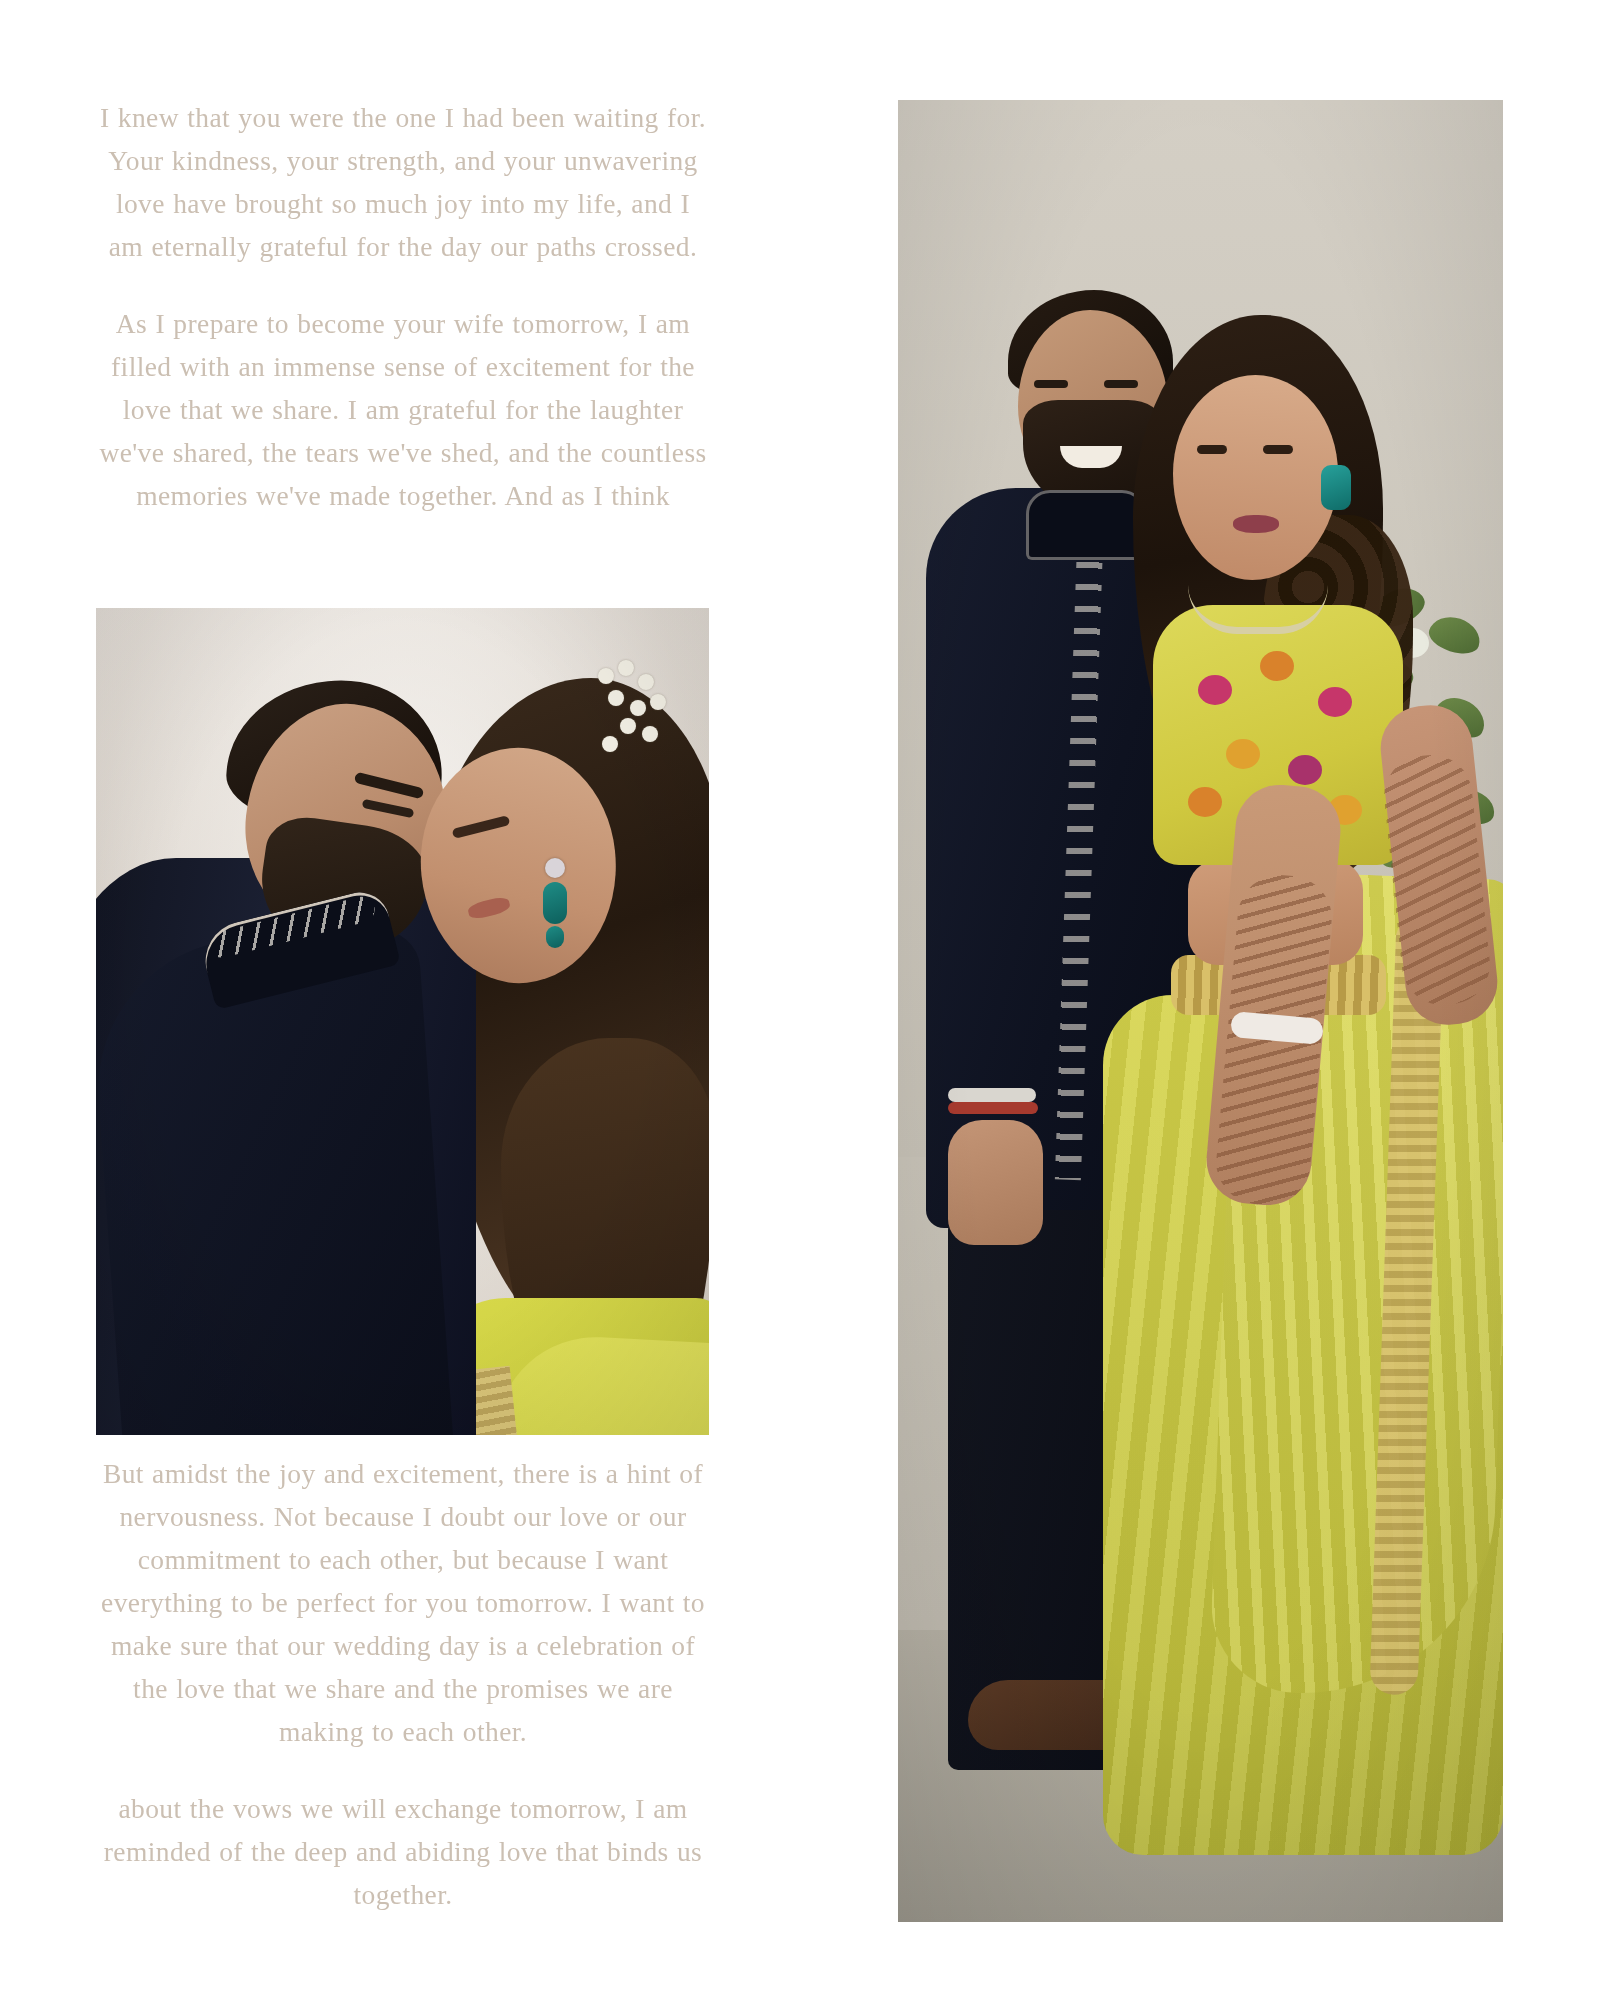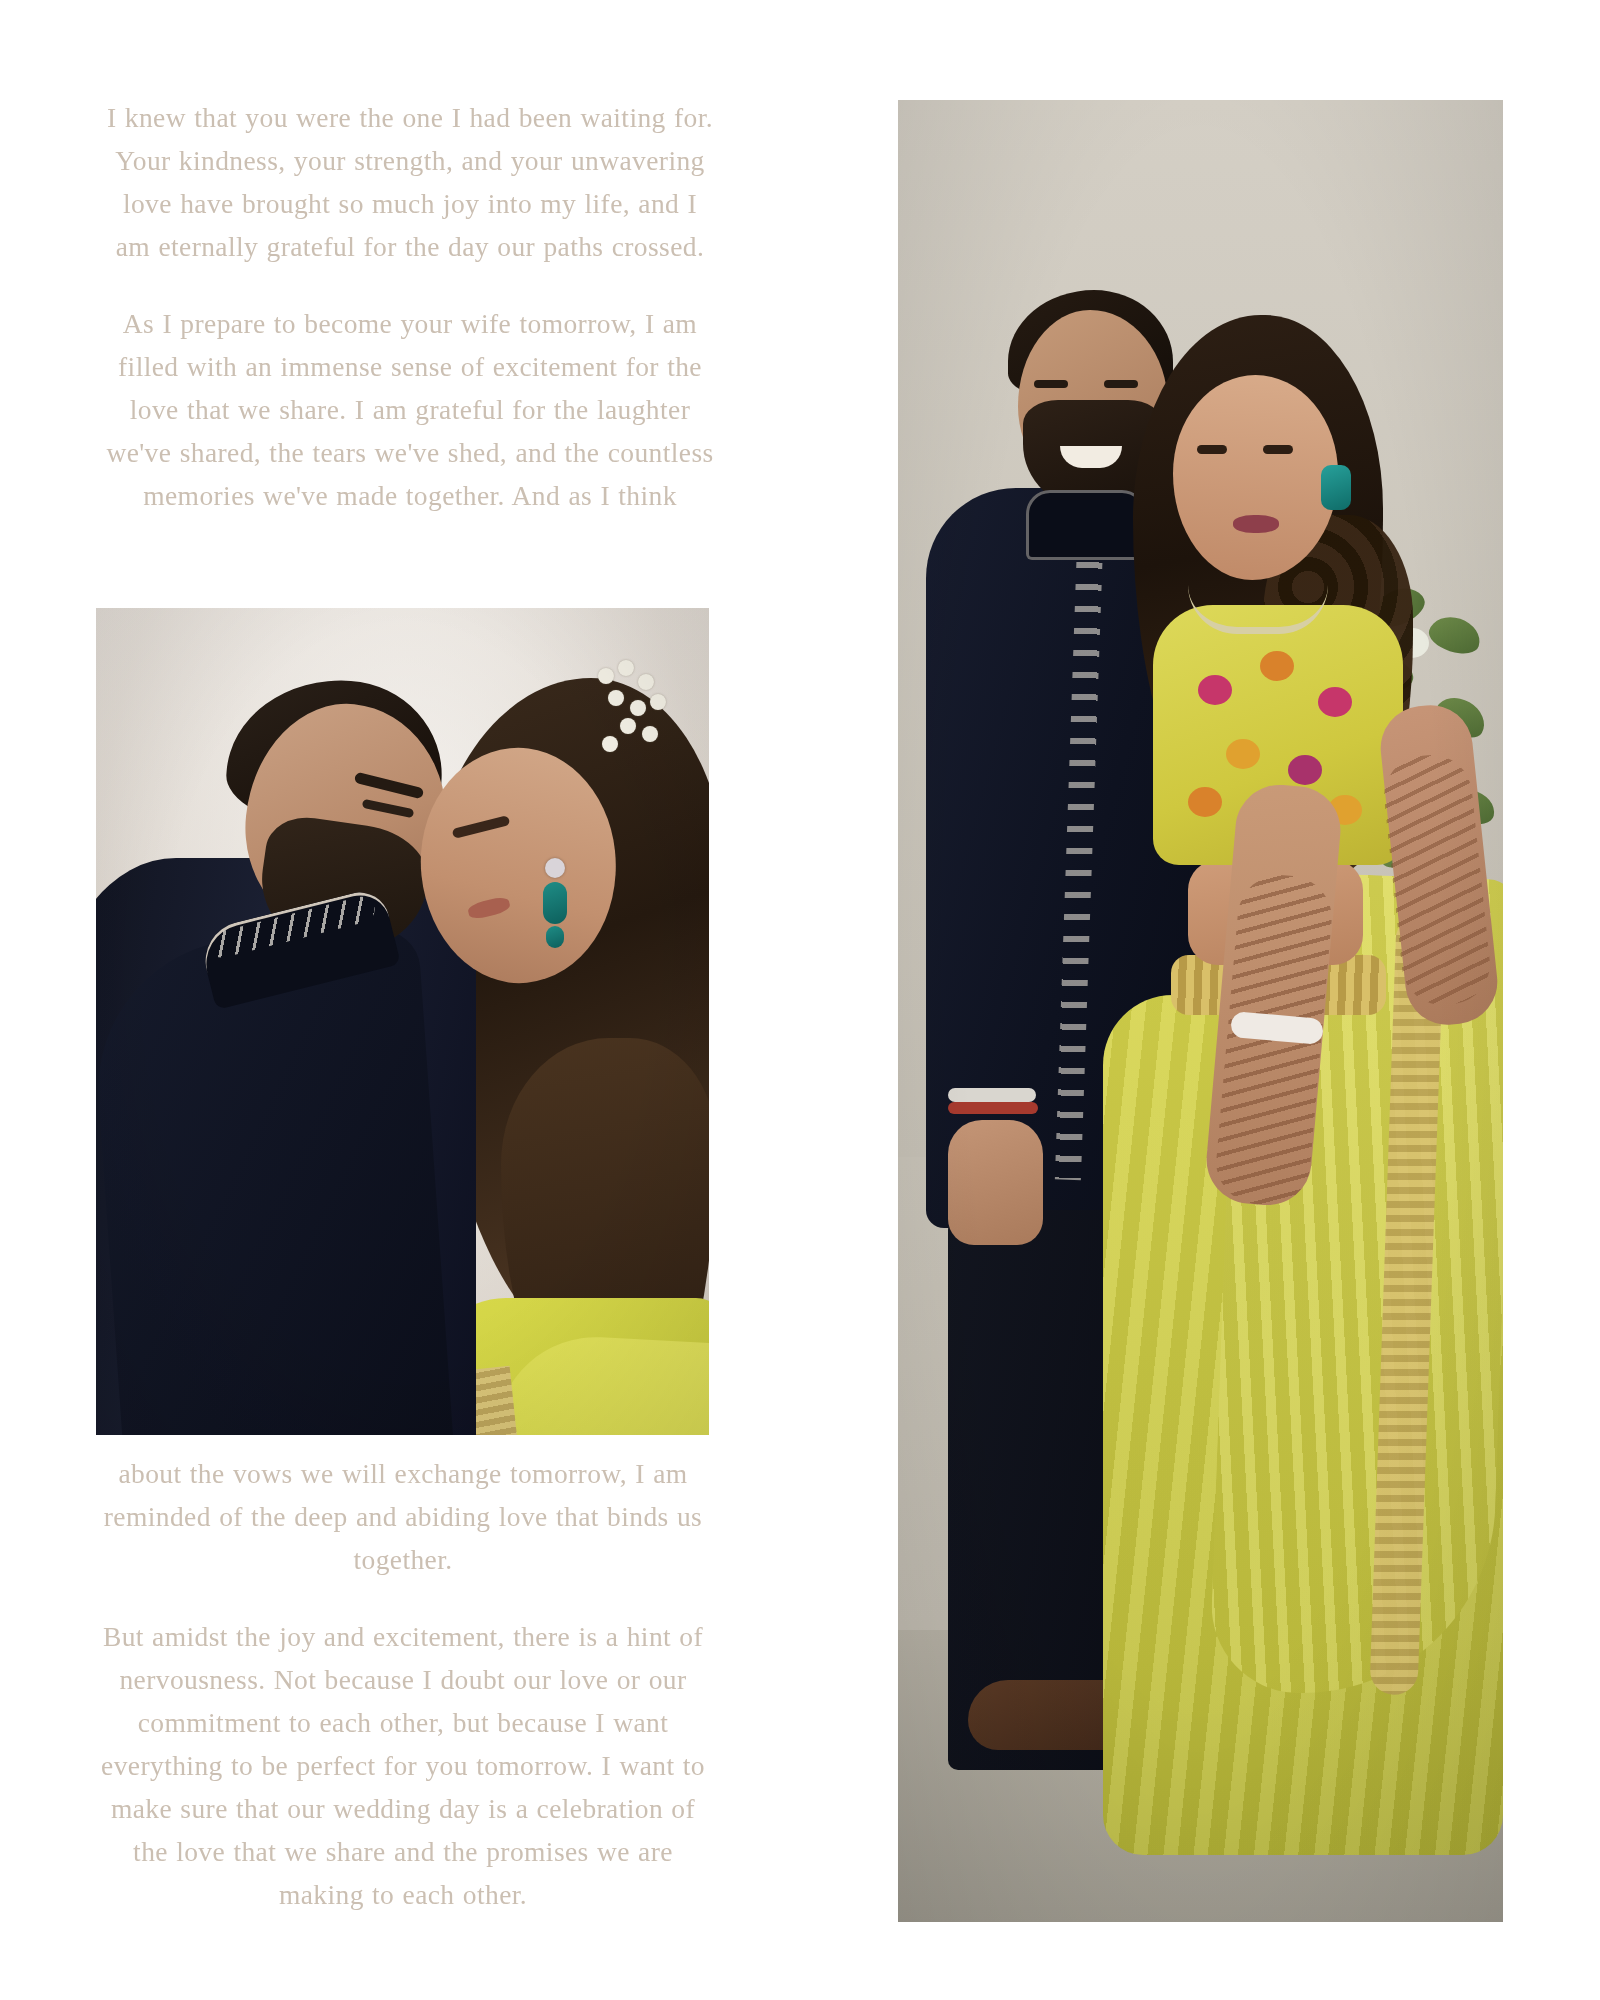--- a/index.html
+++ b/index.html
@@ -17,21 +17,21 @@
 
   .page {
     position: absolute;
     inset: 0;
     background: #ffffff;
   }
 
   
   .left-col {
     position: absolute;
-    left: 105px;
+    left: 98px;
     top: 96px;
     width: 610px;
   }
 
   .para {
     font-family: "Liberation Serif", serif;
     font-size: 27.5px;
     line-height: 43px;
     color: #cbbfb2;
     text-align: center;
@@ -632,22 +632,22 @@
         <i style="left:26px; top:58px;"></i>
         <i style="left:48px; top:66px;"></i>
         <i style="left:8px;  top:76px;"></i>
       </div>
 
       <div class="vignette"></div>
     </div>
   </div>
 
   <div class="left-lower">
+    <p class="para">But amidst the joy and excitement, there is a hint of nervousness. Not because I doubt our love or our commitment to each other, but because I want everything to be perfect for you tomorrow. I want to make sure that our wedding day is a celebration of the love that we share and the promises we are making to each other.</p>
     <p class="para">about the vows we will exchange tomorrow, I am reminded of the deep and abiding love that binds us together.</p>
-    <p class="para">But amidst the joy and excitement, there is a hint of nervousness. Not because I doubt our love or our commitment to each other, but because I want everything to be perfect for you tomorrow. I want to make sure that our wedding day is a celebration of the love that we share and the promises we are making to each other.</p>
   </div>
 
   <div class="right-photo-wrap">
     <div class="ph">
       <div class="ph-bg-r"></div>
       <div class="wall-r"></div>
       <div class="ground-r"></div>
 
       <div class="plant-r">
         <i style="left:30px;  top:10px;  transform:rotate(-25deg);"></i>

